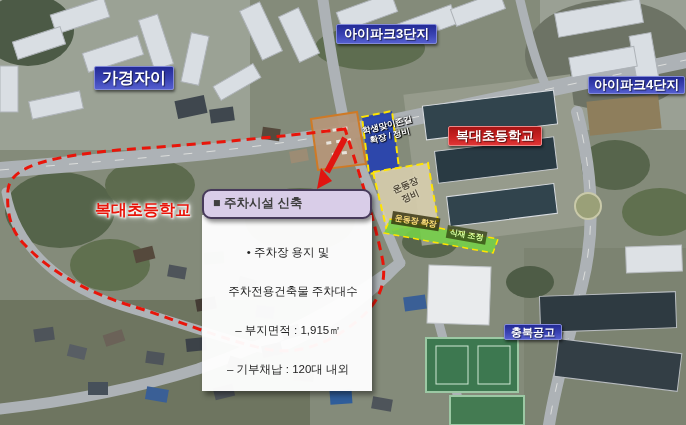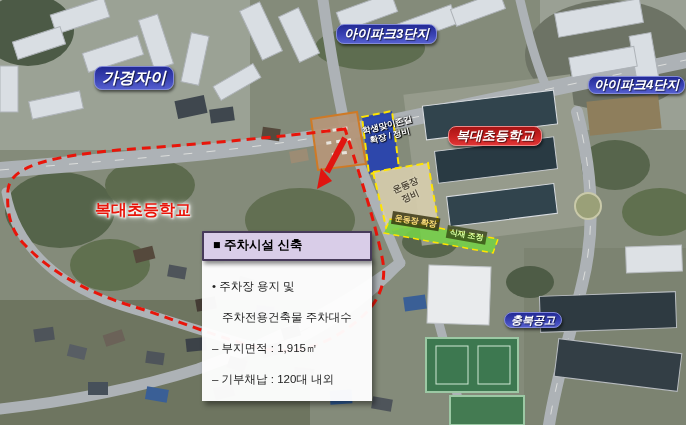--- a/index.html
+++ b/index.html
@@ -6,49 +6,48 @@
   #stage{
     position:relative;width:686px;height:425px;overflow:hidden;
     font-family:"Liberation Sans",sans-serif;
     background:#848b7a;
   }
   #stage svg{position:absolute;left:0;top:0;}
   .lbl{
     position:absolute;color:#fff;font-weight:bold;white-space:nowrap;
     padding:2px 7px;line-height:1.1;
     background:linear-gradient(180deg,#232a96 0%,#3a43b4 55%,#545ecf 100%);
-    border:1px solid #8289d8;border-radius:8px;
+    border:1px solid #8289d8;border-radius:2px;
     box-shadow:1px 2px 3px rgba(0,0,0,.55);
     text-shadow:1px 1px 1px rgba(0,0,0,.6);
-    font-style:italic;
   }
   .lbl.red{background:linear-gradient(180deg,#a81414 0%,#c92121 55%,#e03535 100%);border-color:#e88;margin-left:8px;}
   #lbl-gagyeong{left:94px;top:66px;font-size:16px;}
   #lbl-ipark3{left:336px;top:24px;font-size:13px;}
   #lbl-ipark4{left:588px;top:76px;font-size:13px;padding:1px 5px;}
   #lbl-bokdae{left:440px;top:126px;font-size:13px;}
-  #lbl-chungbuk{left:504px;top:312px;font-size:11px;padding:1px 6px;}
+  #lbl-chungbuk{left:504px;top:324px;font-size:11px;padding:1px 6px;}
   #district-label{
     position:absolute;left:84px;top:200px;width:118px;text-align:center;
     color:#e8150a;font-weight:bold;font-size:16px;line-height:1.3;
     text-shadow:0 0 3px #fff,0 0 5px #fff,0 0 7px #fff,1px 1px 2px #fff;
   }
   
   #callout{position:absolute;left:202px;top:189px;width:170px;}
   #callout-header{
-    background:#d9cde8;border:2px solid #473a5a;border-radius:1px;
-    padding:4px 9px 5px 9px;font-size:12.5px;font-weight:bold;color:#000000;
-    box-shadow:2px 3px 4px rgba(0,0,0,.45);position:relative;z-index:2;white-space:nowrap;margin-top:42px;
+    background:#d9cde8;border:2px solid #473a5a;border-radius:9px;
+    padding:4px 9px 5px 9px;font-size:12.5px;font-weight:bold;color:#404040;
+    box-shadow:2px 3px 4px rgba(0,0,0,.45);position:relative;z-index:2;white-space:nowrap;
   }
   #callout-body{
     background:rgba(255,255,255,.96);margin-top:-4px;padding:10px 8px 10px 8px;
     font-size:11.5px;color:#222;font-weight:500;
     box-shadow:3px 4px 5px rgba(0,0,0,.4);position:relative;z-index:1;
   }
-  #callout-body .cl{margin:8px 0 0 2px;padding:4px 0;white-space:nowrap;}
+  #callout-body .cl{margin:16px 0 0 2px;padding:4px 0;white-space:nowrap;text-align:center;}
   #callout-body .indent{margin-left:12px;}
   
   .zone-text{position:absolute;font-weight:bold;white-space:nowrap;transform-origin:left top;}
   #zt-student{
     left:361px;top:126px;transform:rotate(-14deg);
     color:#fff;font-size:8.5px;line-height:1.35;text-align:center;
     text-shadow:1px 1px 1px #000,0 0 2px #000;
   }
   #zt-maint{
     left:391px;top:186px;transform:rotate(-24deg);

